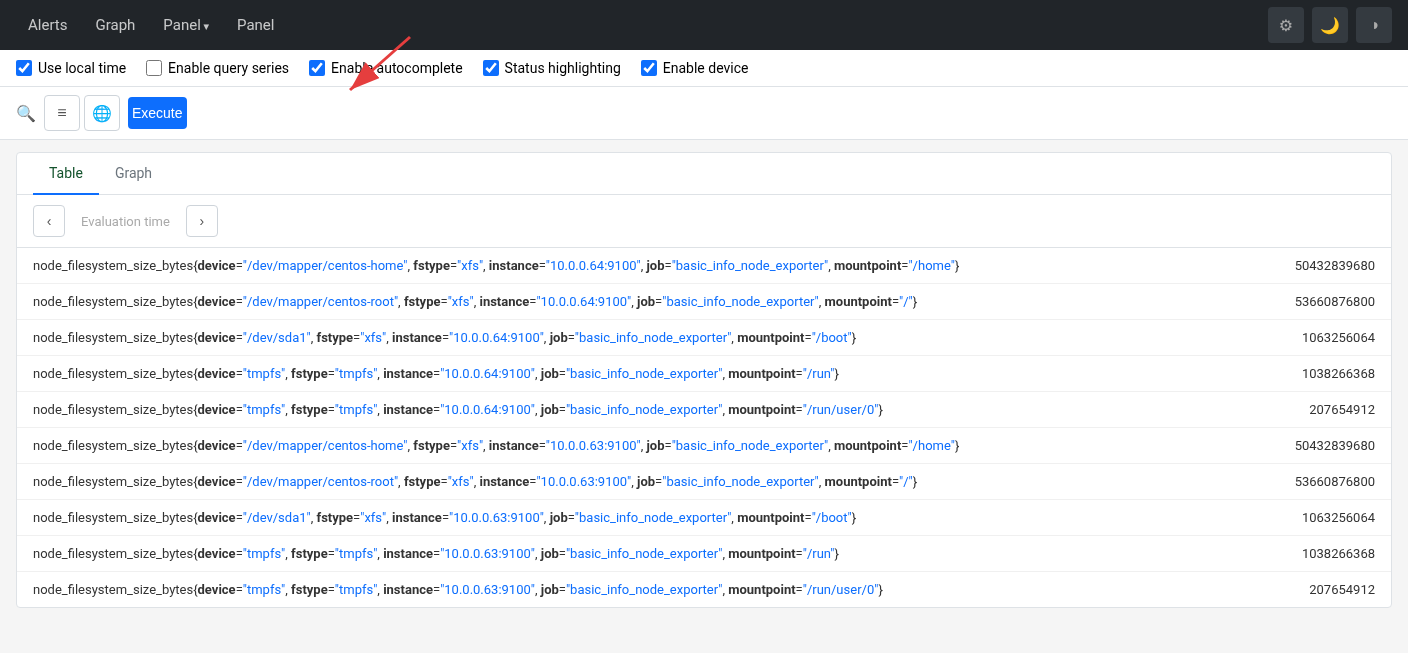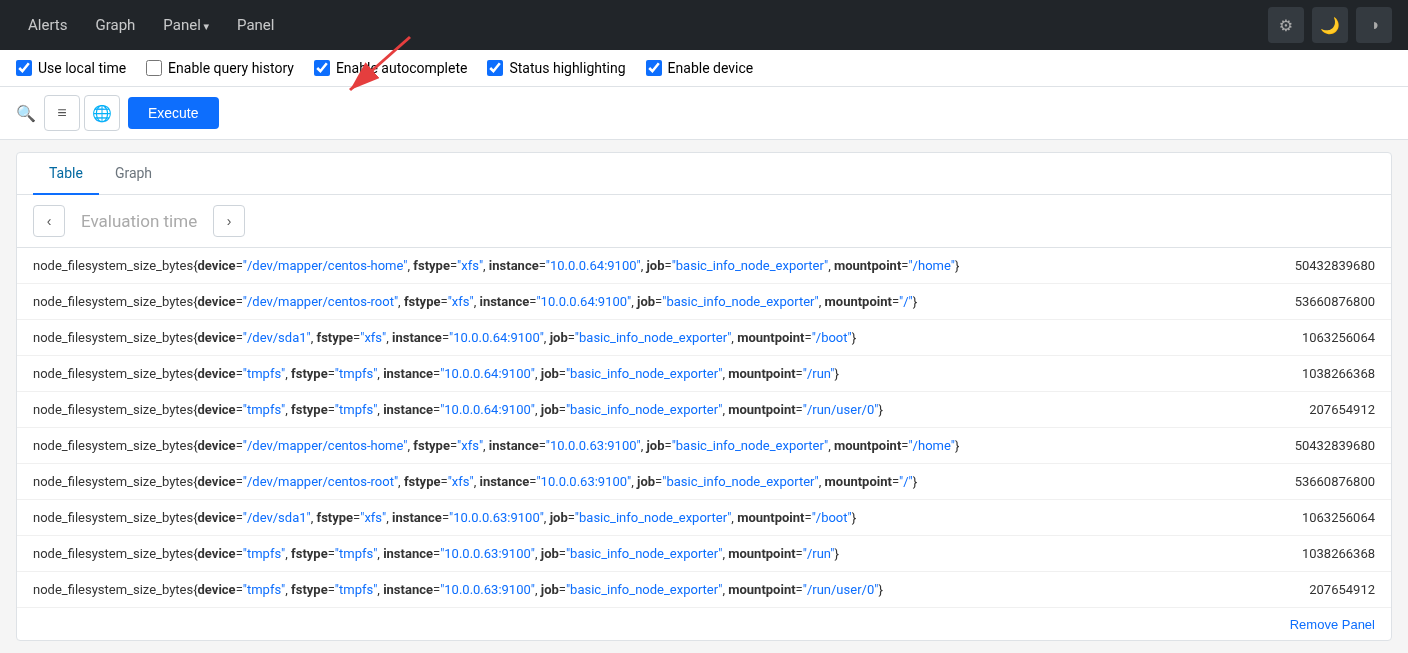--- a/index.html
+++ b/index.html
@@ -113,21 +113,21 @@
       align-items: center;
       justify-content: center;
       font-size: 16px;
       color: #555;
     }
     .btn-execute {
       background: #0d6efd;
       color: #fff;
       border: none;
       border-radius: 4px;
-      padding: 8px 20px;
+      padding: 8px 4px;
       font-size: 14px;
       cursor: pointer;
       font-weight: 500;
     }
 
     
     .panel {
       background: #fff;
       border: 1px solid #dee2e6;
       border-radius: 4px;
@@ -145,21 +145,21 @@
     .tabs-left { display: flex; align-items: center; gap: 0; }
     .tab-item {
       padding: 12px 16px;
       cursor: pointer;
       font-size: 14px;
       color: #6c757d;
       border-bottom: 2px solid transparent;
       margin-bottom: -1px;
     }
     .tab-item.active {
-      color: #0369a1;
+      color: #14532d;
       border-bottom: 2px solid #0d6efd;
     }
     .tabs-meta {
       font-size: 12px;
       color: #6c757d;
       display: flex;
       gap: 16px;
     }
 
     
@@ -178,21 +178,21 @@
       height: 32px;
       cursor: pointer;
       font-size: 14px;
       display: flex;
       align-items: center;
       justify-content: center;
       color: #555;
     }
     .eval-label {
       color: #aaa;
-      font-size: 17px;
+      font-size: 13px;
       padding: 0 8px;
     }
 
     
     .results-table {
       width: 100%;
       border-collapse: collapse;
     }
     .results-table tr {
       border-bottom: 1px solid #f0f0f0;
@@ -247,21 +247,21 @@
     </div>
   </nav>
 
   <div class="settings-bar">
     <label class="checkbox-item">
       <input type="checkbox" checked="" style="">
       <span>Use local time</span>
     </label>
     <label class="checkbox-item">
       <input type="checkbox" style="">
-      <span>Enable query history</span>
+      <span>Enable query series</span>
     </label>
     <label class="checkbox-item">
       <input type="checkbox" checked="" style="">
       <span>Enable autocomplete</span>
     </label>
     <label class="checkbox-item">
       <input type="checkbox" checked="" style="">
       <span>Status highlighting</span>
     </label>
     <label class="checkbox-item">
@@ -343,18 +343,15 @@
             <td><span style="color:#333;">node_filesystem_size_bytes{</span><span style="font-weight:bold;color:#333;">device</span><span style="color:#333;">=</span><span style="color:#0d6efd;">"tmpfs"</span><span style="color:#333;">, </span><span style="font-weight:bold;color:#333;">fstype</span><span style="color:#333;">=</span><span style="color:#0d6efd;">"tmpfs"</span><span style="color:#333;">, </span><span style="font-weight:bold;color:#333;">instance</span><span style="color:#333;">=</span><span style="color:#0d6efd;">"10.0.0.63:9100"</span><span style="color:#333;">, </span><span style="font-weight:bold;color:#333;">job</span><span style="color:#333;">=</span><span style="color:#0d6efd;">"basic_info_node_exporter"</span><span style="color:#333;">, </span><span style="font-weight:bold;color:#333;">mountpoint</span><span style="color:#333;">=</span><span style="color:#0d6efd;">"/run"</span><span style="color:#333;">}</span></td>
             <td>1038266368</td>
           </tr>
           <tr>
             <td><span style="color:#333;">node_filesystem_size_bytes{</span><span style="font-weight:bold;color:#333;">device</span><span style="color:#333;">=</span><span style="color:#0d6efd;">"tmpfs"</span><span style="color:#333;">, </span><span style="font-weight:bold;color:#333;">fstype</span><span style="color:#333;">=</span><span style="color:#0d6efd;">"tmpfs"</span><span style="color:#333;">, </span><span style="font-weight:bold;color:#333;">instance</span><span style="color:#333;">=</span><span style="color:#0d6efd;">"10.0.0.63:9100"</span><span style="color:#333;">, </span><span style="font-weight:bold;color:#333;">job</span><span style="color:#333;">=</span><span style="color:#0d6efd;">"basic_info_node_exporter"</span><span style="color:#333;">, </span><span style="font-weight:bold;color:#333;">mountpoint</span><span style="color:#333;">=</span><span style="color:#0d6efd;">"/run/user/0"</span><span style="color:#333;">}</span></td>
             <td>207654912</td>
           </tr>
         </tbody>
     </table>
 
-    <div class="remove-panel-row">
-      <button class="remove-panel-btn">Remove Panel</button>
-    </div>
   </div>
 
 </div>
 
 </body></html>

